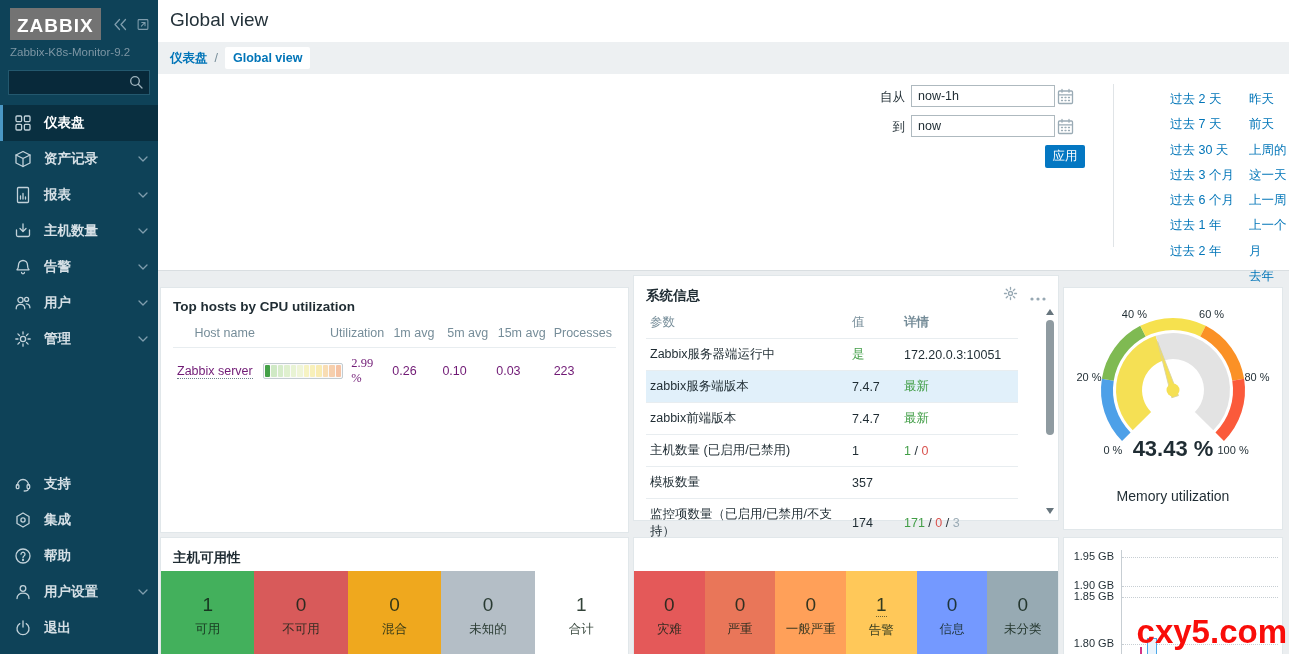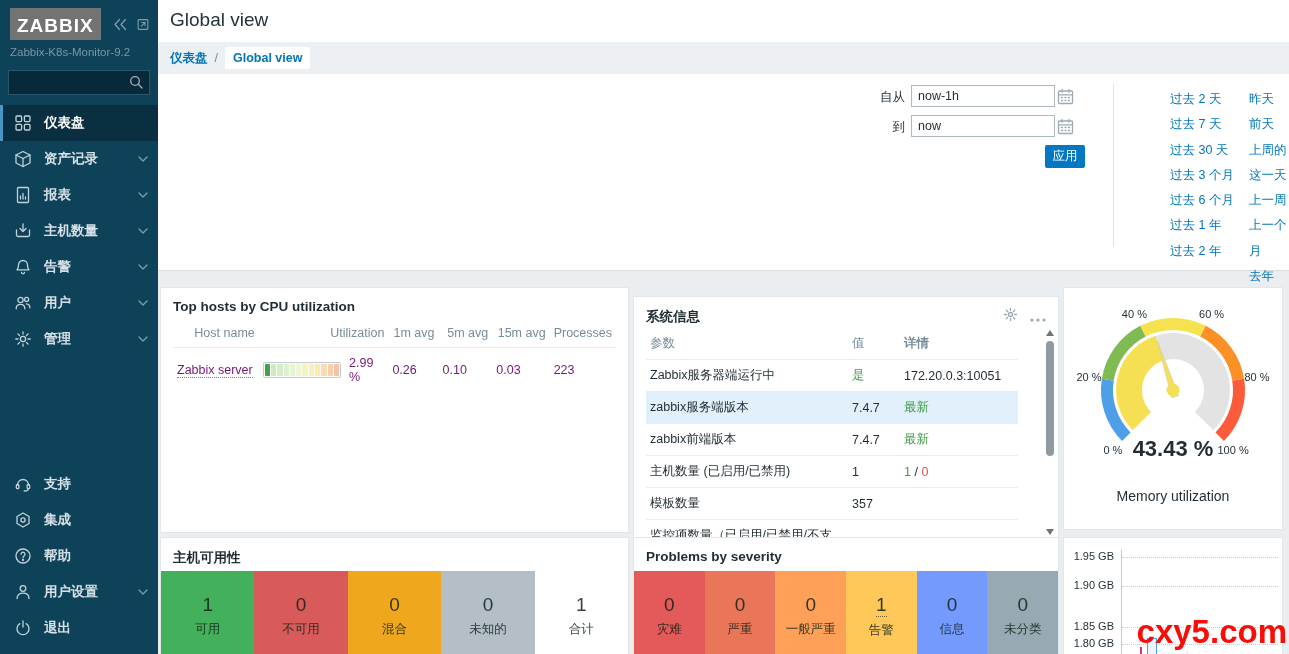--- a/index.html
+++ b/index.html
@@ -58,34 +58,34 @@
   .tf-col { position:absolute; top:12px; list-style:none;margin-left:27px; }
   .tf-col li { line-height:23.3px; }
   .tf-col a { color:#0275b8; font-size:12.5px; text-decoration:none; cursor:pointer; }
   .tf-col1 { left:985px; } .tf-col2 { left:1064px; }
 
   
   .panel { position:absolute; background:#fff; border:1px solid #e1e7ea; }
   .panel-title { font-size:13.5px; font-weight:bold; color:#1f2c33; padding:11px 12px 6px; }
   .panel-title.en { font-size:13.5px; }
   #p-tophosts { left:160px; top:287px; width:469px; height:246px; }
-  #p-sysinfo  { left:633px; top:296px; width:426px; height:246px; }
+  #p-sysinfo  { left:633px; top:275px; width:426px; height:246px; }
   #p-gauge    { left:1063px; top:287px; width:220px; height:243px; }
   #p-hostavail{ left:160px; top:537px; width:469px; height:260px; }
   #p-problems { left:633px; top:537px; width:426px; height:260px; }
   #p-graph    { left:1063px; top:537px; width:220px; height:260px; }
 
   
   .th-table { width:100%; border-collapse:collapse; font-size:12.5px; }
   .th-table th { color:#768d99; font-weight:normal; text-align:right; padding:6px 4px 7px; }
   .th-table td { padding:8px 4px; border-top:1px solid #e8edf0; color:#701a75; }
   .th-table { padding:0 12px; }
   .th-wrap { padding:0 12px; }
   .host-link { border-bottom:1px dotted #6c7f89; cursor:pointer; }
-  .util-cell { display:flex; align-items:center; gap:8px; }
+  .util-cell { display:flex; align-items:center; gap:8px;font-family:Liberation Serif, serif; }
   .util-bar { display:flex; gap:1px; border:1px solid #c3ccd1; border-radius:2px;
               padding:1px; height:16px; width:86px; background:#fafafa; }
   .util-bar span { flex:1; border-radius:1px; }
 
   
   .si-head { display:flex; align-items:center; padding:10px 12px 4px; }
   .si-head .panel-title { padding:0; }
   .si-icons { margin-left:auto; display:flex; gap:12px; color:#97a8b3; align-items:center; }
   .si-icons > span { cursor:pointer; }
   .si-table { width:100%; border-collapse:collapse; font-size:12.5px; }
@@ -533,21 +533,20 @@
         <span class="lbl">未知的</span>
     </div>
     <div class="blk" style="background: rgb(255, 255, 255);">
       <span class="cnt">1</span>
         <span class="lbl">合计</span>
     </div>
   </div>
 </div>
 
 <div class="panel" id="p-problems">
-  <div class="panel-title en">Problems by severity</div>
   <div class="blocks">
     <div class="blk" style="background: rgb(228, 89, 89);">
       <span class="cnt">0</span>
         <span class="lbl">灾难</span>
     </div>
     <div class="blk" style="background: rgb(233, 118, 89);">
       <span class="cnt">0</span>
         <span class="lbl">严重</span>
     </div>
     <div class="blk" style="background: rgb(255, 160, 89);">
@@ -573,21 +572,21 @@
   <div class="mg">
     <div class="mg-axis"></div>
     <div class="mg-row" style="top:12px;">
         <span class="mg-label">1.95 GB</span>
         <span class="mg-grid"></span>
       </div>
     <div class="mg-row" style="top:41px;">
         <span class="mg-label">1.90 GB</span>
         <span class="mg-grid"></span>
       </div>
-    <div class="mg-row" style="top:82px;">
+    <div class="mg-row" style="top:52px;">
         <span class="mg-label">1.85 GB</span>
         <span class="mg-grid"></span>
       </div>
     <div class="mg-row" style="top:99px;">
         <span class="mg-label">1.80 GB</span>
         <span class="mg-grid"></span>
       </div>
     <div class="mg-bar"></div>
     <div class="mg-tick"></div>
   </div>

